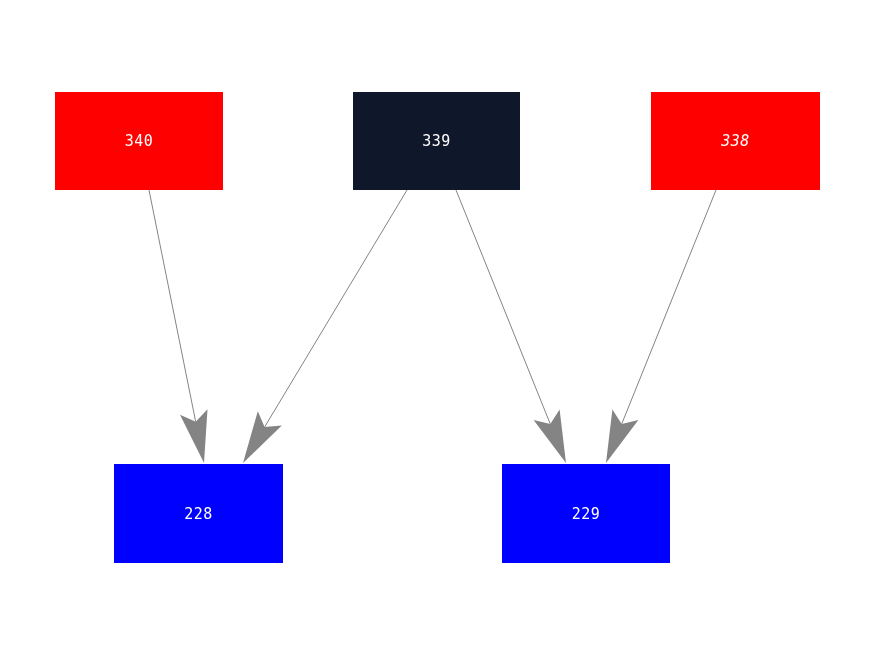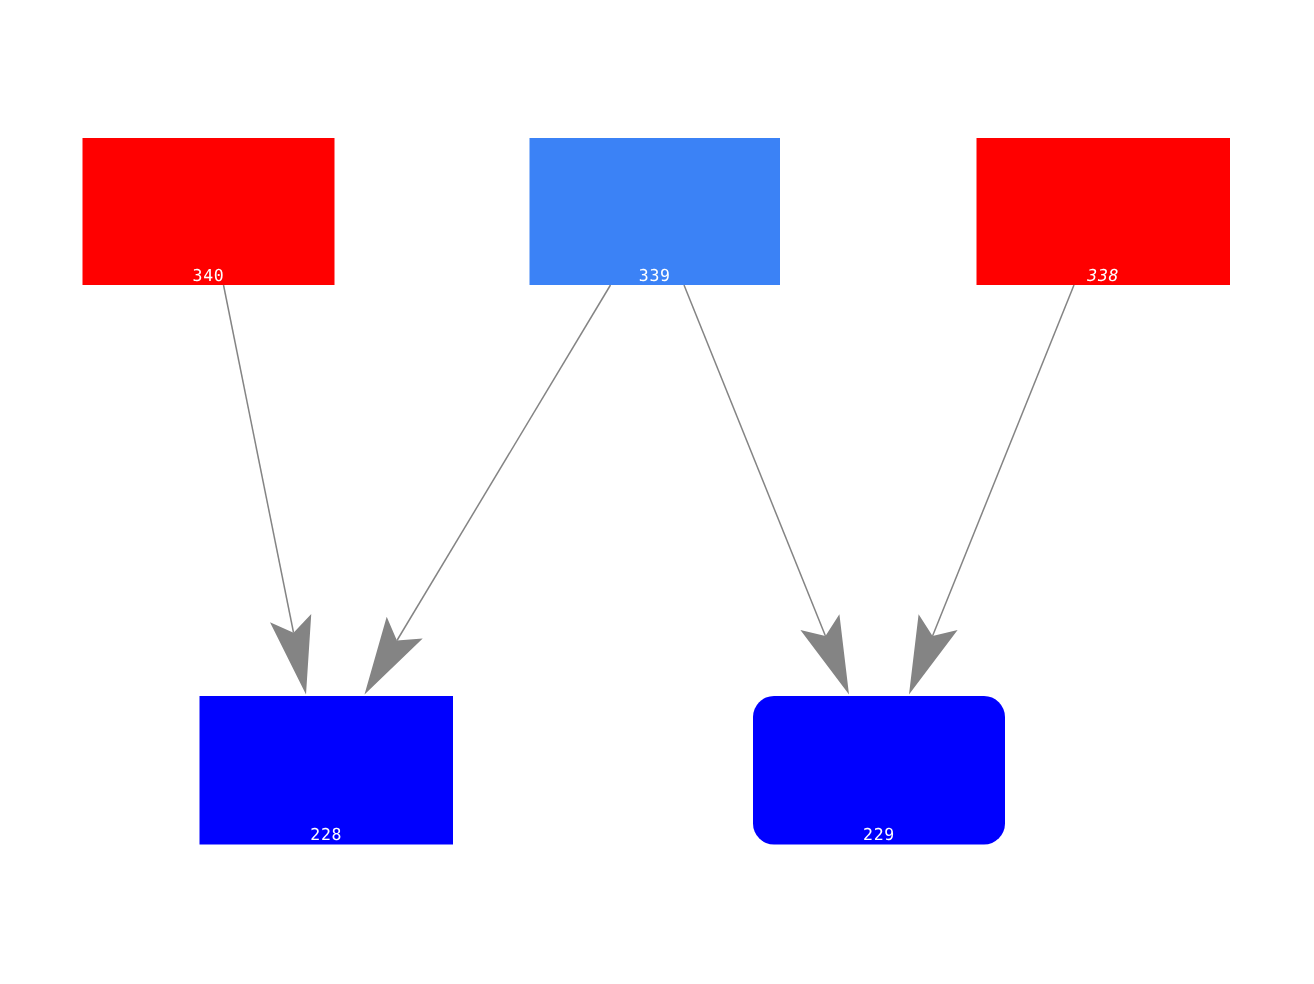--- a/index.html
+++ b/index.html
@@ -18,48 +18,48 @@
   .edge-layer {
     position: absolute;
     left: 0;
     top: 0;
     width: 876px;
     height: 656px;
   }
   .node {
     position: absolute;
     display: flex;
-    align-items: flex-end;
+    align-items: center;
     justify-content: center;
-    font-size: 11px;
+    font-size: 15px;
     letter-spacing: 0.5px;
   }
 </style>
 </head>
 <body>
 
 <div class="canvas">
   <svg class="edge-layer" xmlns="http://www.w3.org/2000/svg" viewBox="0 0 876 656">
       <line x1="149" y1="190" x2="195.70512437078753" y2="421.8272536949999" stroke="#848484" stroke-width="1"></line>
       <polygon points="204.0,463.0 180.0,414.8 195.7,421.8 207.5,409.3" fill="#848484"></polygon>
       <line x1="407" y1="190" x2="264.6282126161909" y2="426.9969387547553" stroke="#848484" stroke-width="1"></line>
       <polygon points="243.0,463.0 257.8,411.2 264.6,427.0 281.8,425.6" fill="#848484"></polygon>
       <line x1="456" y1="190" x2="550.303228906951" y2="424.0434681054329" stroke="#848484" stroke-width="1"></line>
       <polygon points="566.0,463.0 533.6,420.0 550.3,424.0 559.6,409.5" fill="#848484"></polygon>
       <line x1="716" y1="190" x2="621.696771093049" y2="424.0434681054329" stroke="#848484" stroke-width="1"></line>
       <polygon points="606.0,463.0 612.4,409.5 621.7,424.0 638.4,420.0" fill="#848484"></polygon>
     </svg>
 <div class="node" style="left: 55px; top: 92px; width: 168px; height: 98px; background: rgb(255, 0, 0); color: rgb(255, 255, 255);">
       <span>340</span>
     </div>
-    <div class="node" style="left: 353px; top: 92px; width: 167px; height: 98px; background: #3b82f6; color: rgb(255, 255, 255);">
+    <div class="node" style="left: 353px; top: 92px; width: 167px; height: 98px; background: #0f172a; color: rgb(255, 255, 255);">
       <span>339</span>
     </div>
     <div class="node" style="left: 651px; top: 92px; width: 169px; height: 98px; background: rgb(255, 0, 0); color: rgb(255, 255, 255); font-style: italic;">
       <span>338</span>
     </div>
-    <div class="node" style="left: 133px; top: 464px; width: 169px; height: 99px; background: rgb(0, 0, 255); color: rgb(255, 255, 255);">
+    <div class="node" style="left: 114px; top: 464px; width: 169px; height: 99px; background: rgb(0, 0, 255); color: rgb(255, 255, 255);">
       <span>228</span>
     </div>
-    <div class="node" style="left: 502px; top: 464px; width: 168px; height: 99px; background: rgb(0, 0, 255); color: rgb(255, 255, 255); border-radius: 14px;">
+    <div class="node" style="left: 502px; top: 464px; width: 168px; height: 99px; background: rgb(0, 0, 255); color: rgb(255, 255, 255);">
       <span>229</span>
     </div>
   </div>
 
 </body></html>

